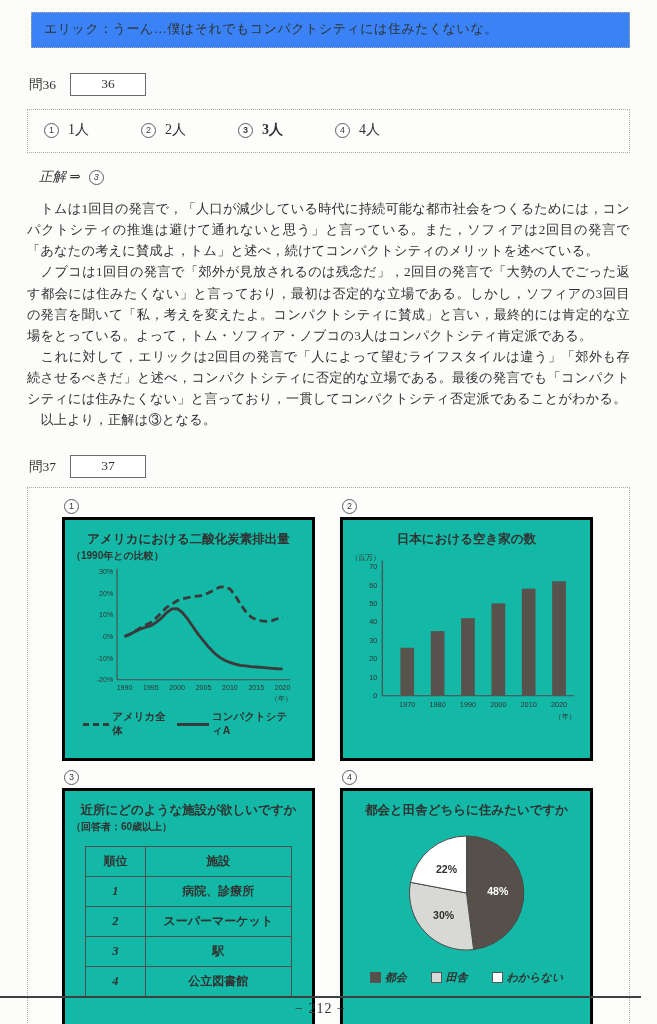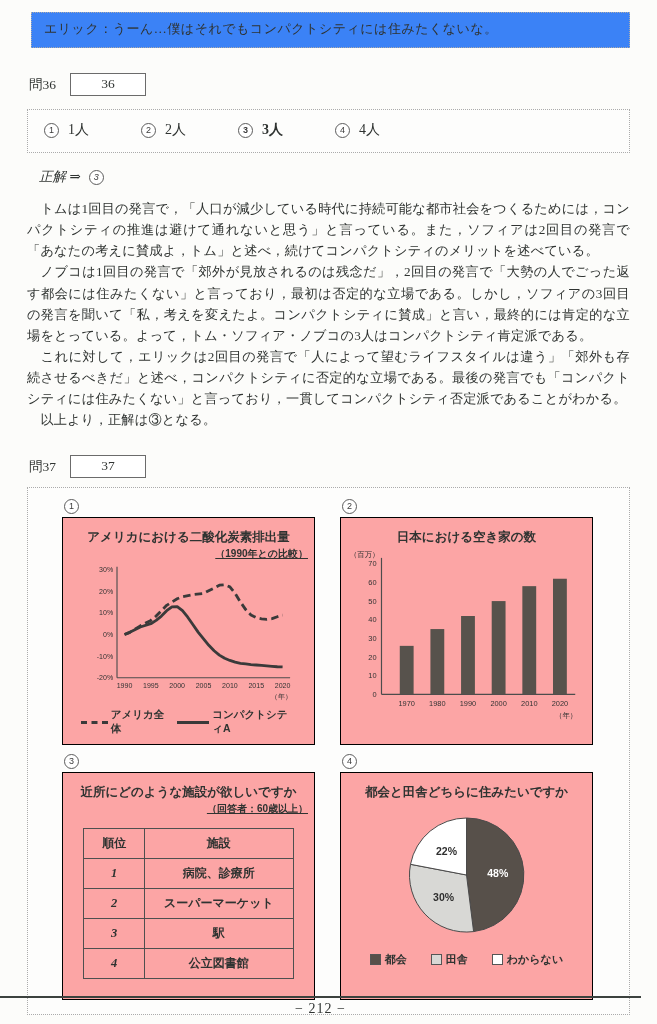--- a/index.html
+++ b/index.html
@@ -35,37 +35,37 @@
   .explanation{margin-top:12px;font-size:13.2px;line-height:1.6;text-align:justify;letter-spacing:.2px;}
   .explanation p{margin:0;}
   .figures{
     margin-top:9px;border:1px dotted #ababab;background:#fdfdfc;
     padding:11px 22px 14px 34px;
     display:grid;grid-template-columns:253px 253px;column-gap:25px;row-gap:9px;
   }
   .figure{display:flex;flex-direction:column;align-items:stretch;}
   .fig-marker{margin:0 0 3px 2px;}
   .fig-box{
-    border:1px solid #000000;background:#fca5a5;height:214px;overflow:hidden;
-    padding:8px 6px 4px 6px;display:flex;flex-direction:column;
+    border:3px solid #000000;background:#14b8a6;height:214px;overflow:hidden;
+    padding:8px 6px 16px 6px;display:flex;flex-direction:column;
   }
   .fig-title{font-family:"Liberation Sans","DejaVu Sans",sans-serif;font-weight:700;font-size:12.5px;text-align:center;margin-top:3px;}
-  .fig-subtitle{font-family:"Liberation Sans","DejaVu Sans",sans-serif;font-weight:700;font-size:10px;text-align:right;margin-top:1px;text-decoration:underline;}
+  .fig-subtitle{font-family:"Liberation Sans","DejaVu Sans",sans-serif;font-weight:700;font-size:10px;text-align:left;margin-top:1px;}
   svg.chart{display:block;width:100%;}
   .chart-line{height:150px;margin-top:2px;}
   .chart-bar{height:172px;margin-top:2px;}
   .chart-pie{height:148px;margin-top:2px;}
   .tick{font-size:7.5px;fill:#333;font-family:"Liberation Sans","DejaVu Sans",sans-serif;}
   .pie-label{font-size:10.5px;font-weight:600;font-family:"Liberation Sans","DejaVu Sans",sans-serif;}
   .line-legend{display:flex;align-items:center;justify-content:center;gap:3px;
     font-family:"Liberation Sans","DejaVu Sans",sans-serif;font-weight:700;font-size:10.5px;margin:2px 12px 4px;}
   .dash-sample{display:inline-block;width:30px;height:0;border-top:3.5px dashed #3a3a3a;}
   .solid-sample{display:inline-block;width:36px;height:0;border-top:3.5px solid #3a3a3a;margin-left:6px;}
   .pie-legend{display:flex;align-items:center;justify-content:center;gap:24px;
-    font-family:"Liberation Sans","DejaVu Sans",sans-serif;font-weight:700;font-size:11px;margin:1px 0 5px;}
+    font-family:"Liberation Sans","DejaVu Sans",sans-serif;font-weight:700;font-size:11px;margin:1px 0 5px;font-style:italic;}
   .pie-legend .item{display:flex;align-items:center;}
   .swatch{width:9px;height:9px;border:1px solid #555;display:inline-block;margin-right:4px;}
   table.facility-table{border-collapse:collapse;margin:12px auto 0;width:88%;
     font-family:"Liberation Sans","DejaVu Sans",sans-serif;}
   .facility-table th,.facility-table td{border:1px solid #4f4f4f;text-align:center;padding:6px 4px;font-size:12px;}
   .facility-table th{font-weight:700;}
   .facility-table td.rank{font-family:"Liberation Serif","DejaVu Serif",serif;font-style:italic;font-weight:700;font-size:12.5px;width:29%;}
   .facility-table td.fac{font-weight:700;}
   .footer{position:absolute;left:0;right:16px;top:996px;border-top:2px solid #3c423f;text-align:center;}
   .page-number{font-size:14px;margin-top:3px;letter-spacing:1px;}

